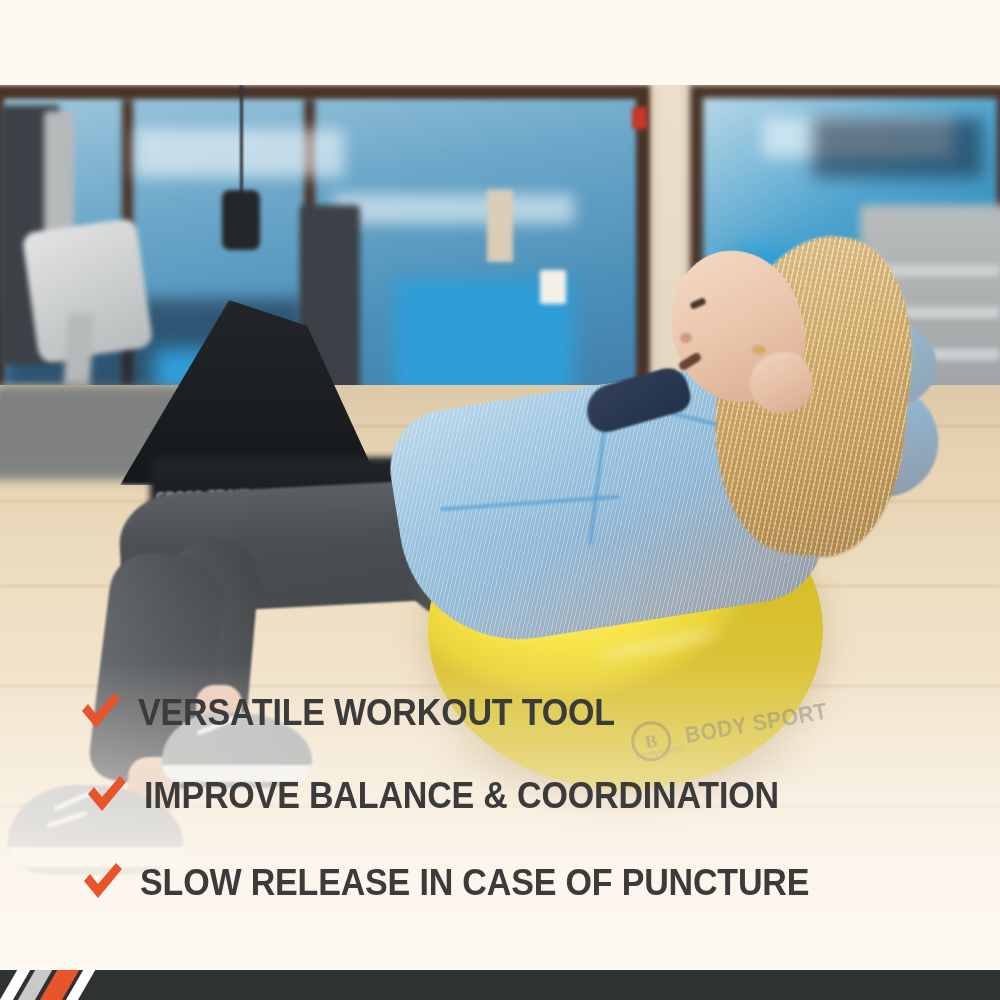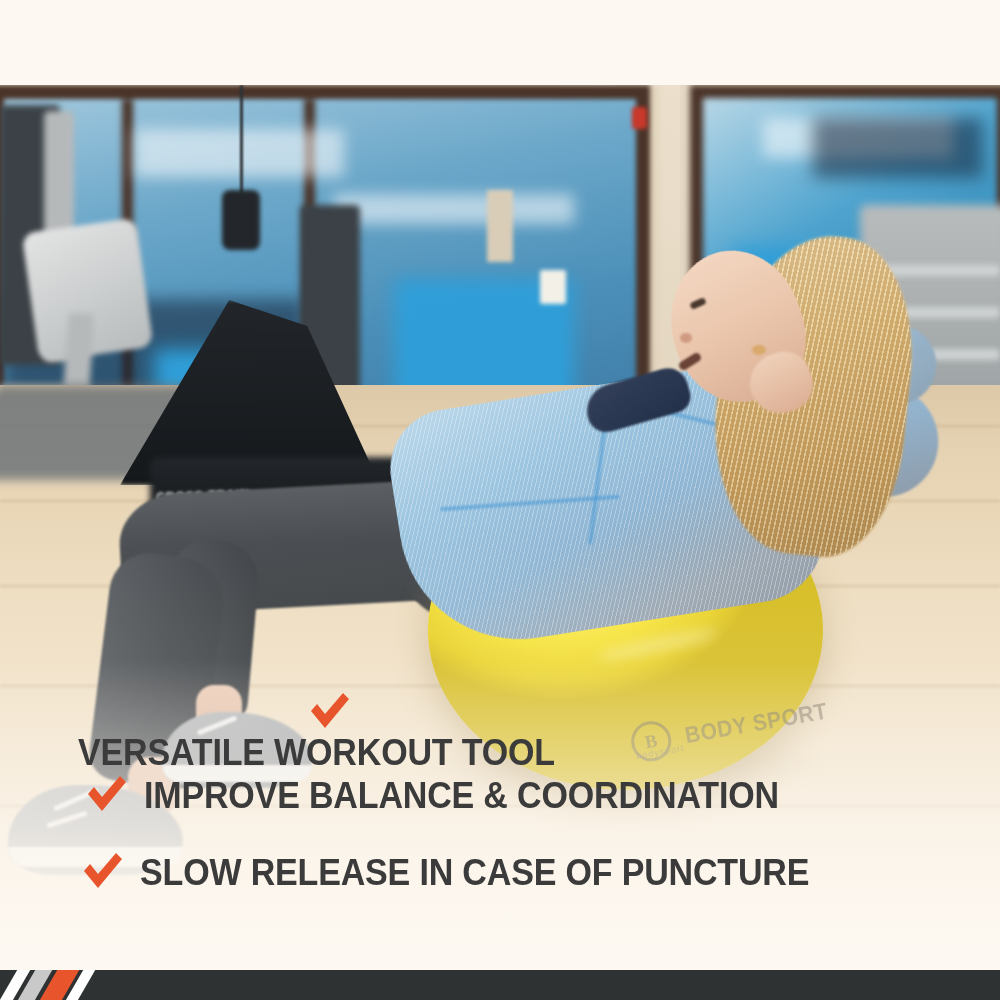--- a/index.html
+++ b/index.html
@@ -498,23 +498,23 @@
     top: 690px;
     width: 1000px;
     z-index: 30;
   }
   .bullet-row {
     position: absolute;
     display: flex;
     align-items: center;
     white-space: nowrap;
   }
-  .bullet-row.r1 { left: 78px;  top: 0px; flex-direction: column; }
+  .bullet-row.r1 { left: 78px;  top: 0px; }
   .bullet-row.r2 { left: 84px;  top: 83px; }
-  .bullet-row.r3 { left: 80px;  top: 160px; }
+  .bullet-row.r3 { left: 80px;  top: 170px; }
 
   .check-icon {
     width: 44px;
     height: 44px;
     flex: 0 0 auto;
     margin-right: 16px;
   }
   .check-icon svg { display: block; }
 
   .bullet-text {

